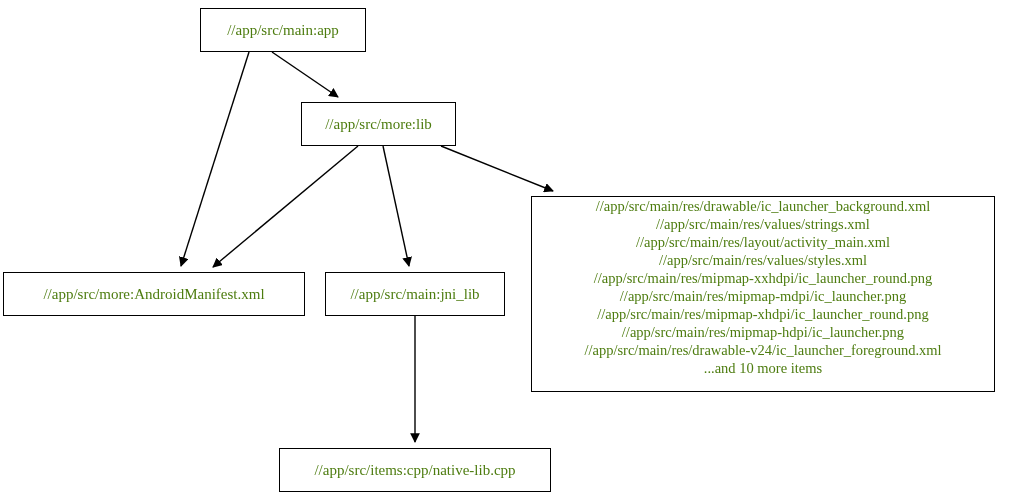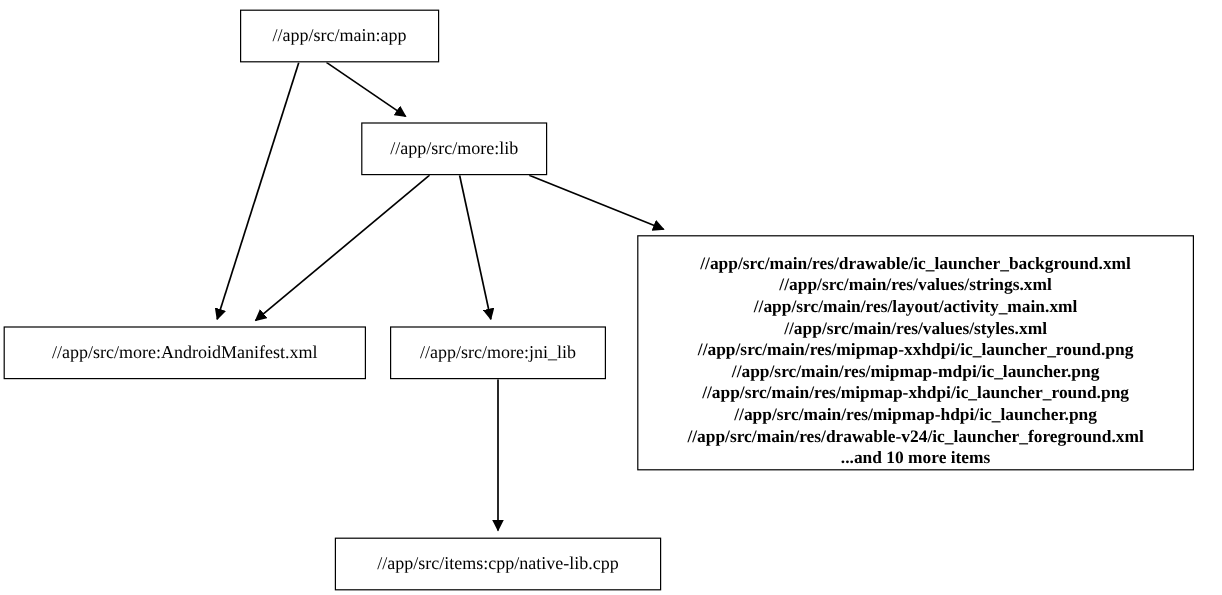--- a/index.html
+++ b/index.html
@@ -13,35 +13,34 @@
     height: 496px;
     background: #ffffff;
     font-family: "Liberation Serif", serif;
     overflow: hidden;
   }
   .node {
     position: absolute;
     box-sizing: border-box;
     border: 1px solid #000000;
     background: #ffffff;
-    color: #000000;
+    color: #4d7c0f;
     display: flex;
     align-items: center;
     justify-content: center;
     text-align: center;
     font-size: 15px;
     line-height: 17px;
     white-space: pre;
   }
   .node.multiline {
-    align-items: flex-end;
+    align-items: flex-start;
     justify-content: center;
     font-size: 14.5px;
     line-height: 18px;
-    font-weight: bold;
   }
   svg.edges {
     position: absolute;
     left: 0;
     top: 0;
     width: 1018px;
     height: 496px;
     overflow: visible;
   }
 </style>
@@ -82,21 +81,21 @@
 
   <div class="node" style="left:301px; top:102px; width:155px; height:44px;">
     <span>//app/src/more:lib</span>
   </div>
 
   <div class="node" style="left:3px; top:272px; width:302px; height:44px;">
     <span>//app/src/more:AndroidManifest.xml</span>
   </div>
 
   <div class="node" style="left:325px; top:272px; width:180px; height:44px;">
-    <span>//app/src/more:jni_lib</span>
+    <span>//app/src/main:jni_lib</span>
   </div>
 
   <div class="node multiline" style="left:531px; top:196px; width:464px; height:196px;">
     <span>//app/src/main/res/drawable/ic_launcher_background.xml
 //app/src/main/res/values/strings.xml
 //app/src/main/res/layout/activity_main.xml
 //app/src/main/res/values/styles.xml
 //app/src/main/res/mipmap-xxhdpi/ic_launcher_round.png
 //app/src/main/res/mipmap-mdpi/ic_launcher.png
 //app/src/main/res/mipmap-xhdpi/ic_launcher_round.png

